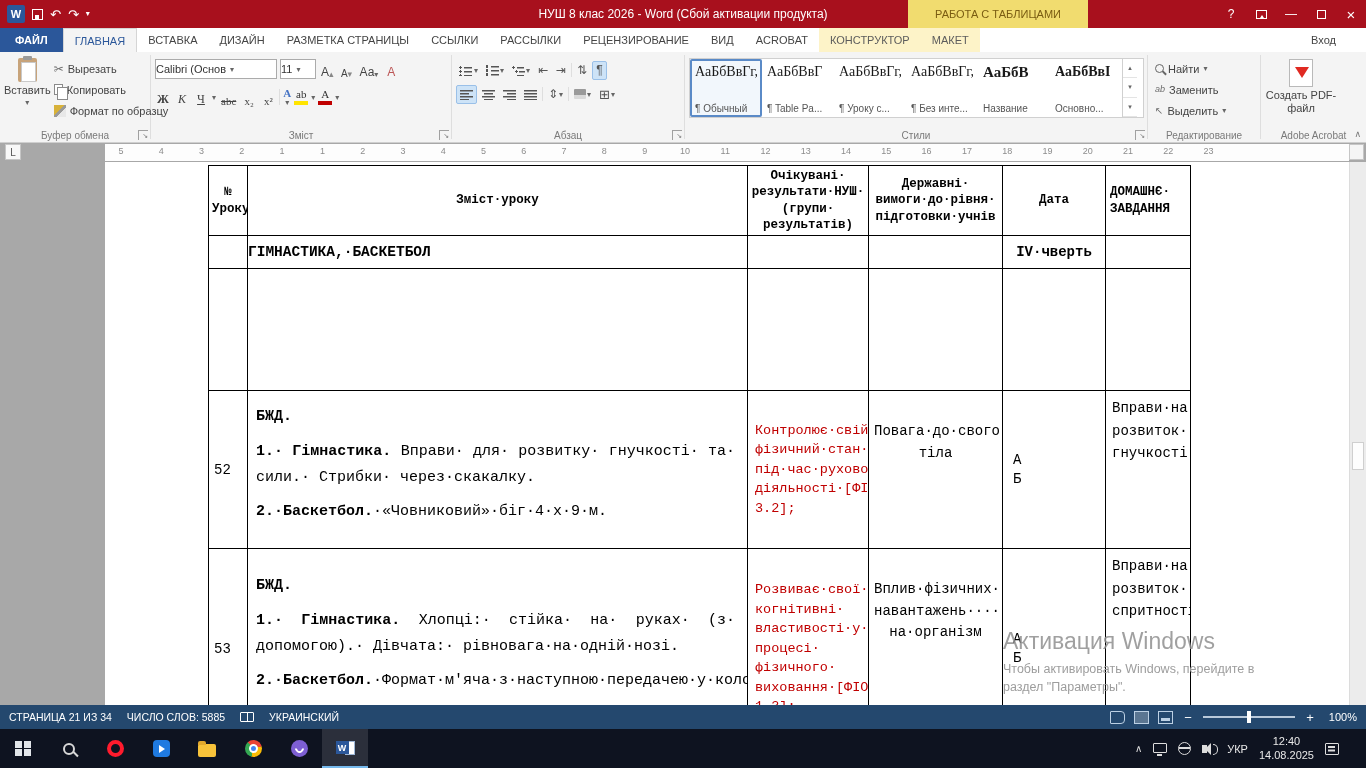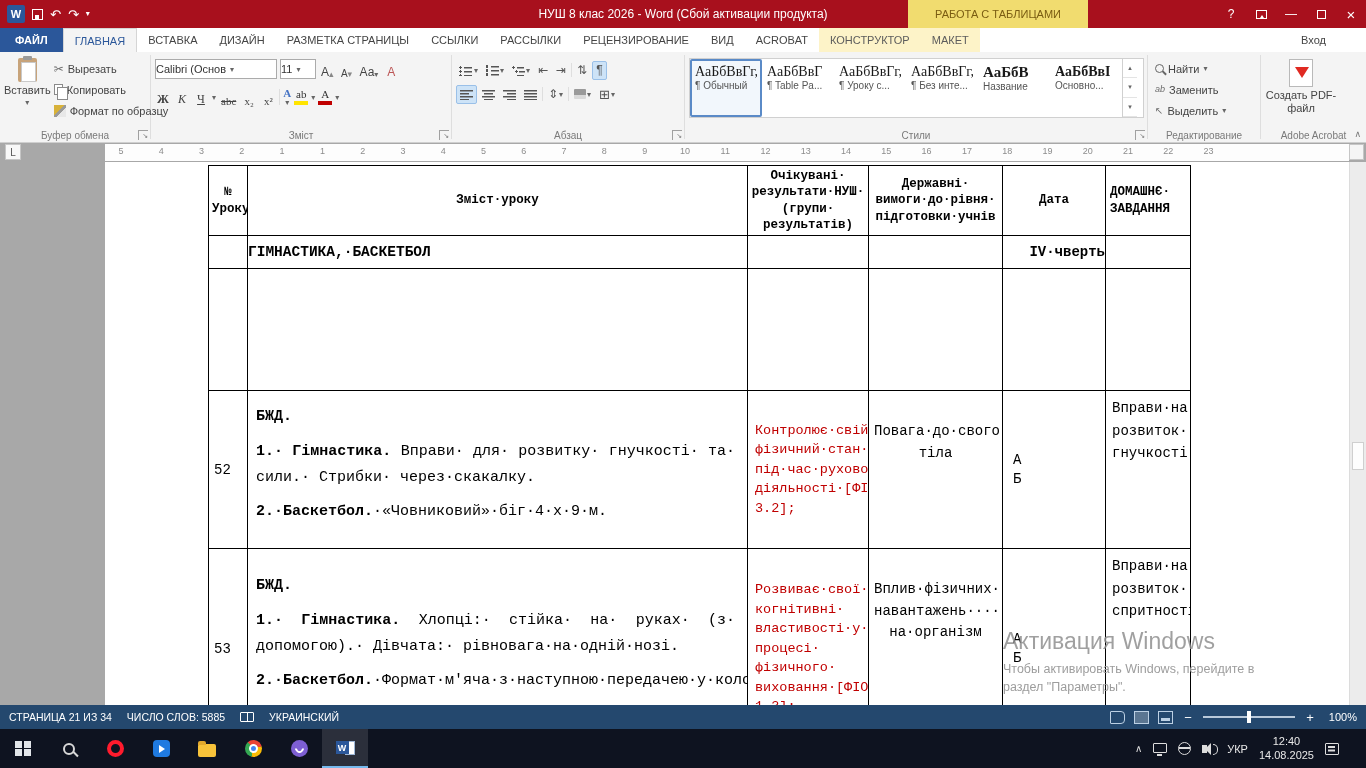--- a/index.html
+++ b/index.html
@@ -21,21 +21,21 @@
   .i-restore{width:9px;height:9px;border:1px solid #fff;display:inline-block}
   .i-ribopt{width:11px;height:9px;border:1px solid #fff;display:inline-block;position:relative}
   .i-ribopt::after{content:"";position:absolute;left:3px;top:2px;border:2px solid transparent;border-bottom:3px solid #fff}
 
   
   #tabrow{position:absolute;left:0;top:28px;width:1366px;height:24px;background:#fff;display:flex;align-items:stretch;font-size:11px;z-index:29}
   .tab{padding:0 11px;display:flex;align-items:center;color:#444;white-space:nowrap}
   .tab.file{background:#2b579a;color:#fff;padding:0 15px;font-weight:bold}
   .tab.active{color:#2b579a;background:#f4f4f4;border:1px solid #d5d5d5;border-bottom:none}
   .tab.ctx{background:#fdf3c8;color:#5c5c5c}
-  .signin{margin-left:auto;display:flex;align-items:center;padding-right:40px;color:#444}
+  .signin{margin-left:auto;display:flex;align-items:center;padding-right:30px;color:#444}
 
   
   #ribbon{position:absolute;left:0;top:52px;width:1366px;height:91px;background:#f4f4f4;border-bottom:1px solid #cfcfcf;display:flex;z-index:28}
   .group{position:relative;padding:3px 3px 15px 4px;flex:none}
   .gdiv{width:1px;background:#dedede;margin:3px 0;flex:none}
   .glabel{position:absolute;bottom:1px;left:0;right:0;text-align:center;font-size:10px;color:#7a7a7a;white-space:nowrap}
   .launcher{position:absolute;right:2px;bottom:2px;width:10px;height:10px;border-left:1px solid #a0a0a0;border-top:1px solid #a0a0a0;font-size:7px;color:#777;display:flex;align-items:flex-end;justify-content:flex-end}
   .bigbtn{width:52px;display:flex;flex-direction:column;align-items:center;font-size:11px;color:#444;padding-top:3px;gap:2px;text-align:center}
   .smallcol{display:flex;flex-direction:column;gap:4px;padding-top:5px}
   .sbtn{display:flex;align-items:center;gap:4px;font-size:11px;color:#444;height:17px;padding:0 3px;white-space:nowrap}
@@ -68,21 +68,21 @@
   .i-multi{background-image:radial-gradient(circle,#555 1px,transparent 1.4px),radial-gradient(circle,#555 1px,transparent 1.4px),linear-gradient(#555 0 0),linear-gradient(#555 0 0),linear-gradient(#555 0 0);background-size:3px 3px,3px 3px,7px 1.5px,6px 1.5px,7px 1.5px;background-position:0 1px,3px 5px,5px 2px,7px 6px,5px 10px}
   .i-alL{background-image:linear-gradient(#555 0 0),linear-gradient(#555 0 0),linear-gradient(#555 0 0),linear-gradient(#555 0 0);background-size:13px 1.5px,9px 1.5px,13px 1.5px,9px 1.5px;background-position:0 1px,0 4px,0 7px,0 10px}
   .i-alC{background-image:linear-gradient(#555 0 0),linear-gradient(#555 0 0),linear-gradient(#555 0 0),linear-gradient(#555 0 0);background-size:13px 1.5px,9px 1.5px,13px 1.5px,9px 1.5px;background-position:0 1px,2px 4px,0 7px,2px 10px}
   .i-alR{background-image:linear-gradient(#555 0 0),linear-gradient(#555 0 0),linear-gradient(#555 0 0),linear-gradient(#555 0 0);background-size:13px 1.5px,9px 1.5px,13px 1.5px,9px 1.5px;background-position:0 1px,4px 4px,0 7px,4px 10px}
   .i-alJ{background-image:linear-gradient(#555 0 0),linear-gradient(#555 0 0),linear-gradient(#555 0 0),linear-gradient(#555 0 0);background-size:13px 1.5px,13px 1.5px,13px 1.5px,13px 1.5px;background-position:0 1px,0 4px,0 7px,0 10px}
   .i-bucket{width:12px;height:10px;background:linear-gradient(180deg,#9a9a9a 0 55%,#d9d9d9 55%);border-radius:1px}
   .pbtn{height:19px;display:flex;align-items:center;justify-content:center;gap:1px;padding:0 3px;color:#555;font-size:12px}
   .prow{display:flex;align-items:center;gap:2px}
   .pcol{display:flex;flex-direction:column;gap:4px;padding-top:5px}
   .styles-gal{display:flex;align-items:stretch;background:#fff;border:1px solid #d0d0d0;height:60px;margin-top:3px}
-  .style-item{width:72px;padding:5px 5px 3px;display:flex;flex-direction:column;overflow:hidden}
+  .style-item{width:72px;padding:5px 5px 3px;display:flex;flex-direction:column;justify-content:space-between;overflow:hidden}
   .style-item.sel{outline:2px solid #5a8ac7;outline-offset:-2px;background:#f2f7fc;border-radius:2px}
   .sprev{font-family:"Liberation Serif","DejaVu Serif",serif;font-size:14px;color:#1a1a1a;white-space:nowrap;overflow:hidden}
   .sprev.title{font-size:15px;font-weight:bold}
   .sprev.strong{font-weight:bold}
   .sname{font-size:10px;color:#555;white-space:nowrap;overflow:hidden}
   .gal-arrows{width:15px;border-left:1px solid #d0d0d0;display:flex;flex-direction:column}
   .gal-arrows span{flex:1;display:flex;align-items:center;justify-content:center;font-size:7px;color:#666;border-bottom:1px solid #e4e4e4}
   .i-mag{width:9px;height:9px;border:1.5px solid #666;border-radius:50%;position:relative;display:inline-block;flex:none}
   .i-mag::after{content:"";position:absolute;width:5px;height:1.5px;background:#666;transform:rotate(45deg);right:-4px;bottom:-1px}
   .pdficon{width:24px;height:28px;background:#fff;border:1px solid #b9b9b9;position:relative}
@@ -104,21 +104,21 @@
   #doc-table{border-collapse:collapse;table-layout:fixed;width:982px;margin:3px 12px 0 103px;font-family:Liberation Mono, monospace;color:#000}
   #doc-table td{border:1px solid #000;vertical-align:top;overflow:hidden}
   .th{font-weight:bold;text-align:center;vertical-align:middle !important;font-size:12.5px;line-height:1.3;padding:2px 3px}
   .th.home{text-align:left;padding-left:4px}
   tr.hrow{height:60px}
   tr.srow{height:33px}
   tr.erow{height:122px}
   tr.r52{height:158px}
   tr.r53{height:200px}
   .section-title{font-weight:bold;text-align:left;vertical-align:middle !important;font-size:14.5px}
-  .section-date{font-weight:bold;text-align:right;vertical-align:middle !important;font-size:14px}
+  .section-date{font-weight:bold;text-align:center;vertical-align:middle !important;font-size:14px}
   .cell-num{vertical-align:middle !important;padding-left:5px;font-size:14px}
   .cell-content{padding:13px 12px 0 8px;font-size:15px;line-height:1.72;text-align:justify}
   .cell-content p{margin:0 0 9px}
   .cell-content .b{font-weight:bold}
   .cell-red{color:#c00000;font-size:13.5px;line-height:1.45;vertical-align:middle !important;padding:2px 3px 2px 7px}
   .cell-req{font-size:14px;line-height:1.55;text-align:center;padding:30px 5px 0}
   .cell-date{vertical-align:middle !important;padding-left:10px;font-size:14px;line-height:1.35}
   .cell-home{font-size:14px;line-height:1.62;padding:6px 3px 0 6px}
   #watermark{position:absolute;left:1003px;top:466px;z-index:5;font-family:"Liberation Sans","DejaVu Sans",sans-serif}
   .wm1{font-size:23px;color:#909090;opacity:.85;margin-bottom:6px}

